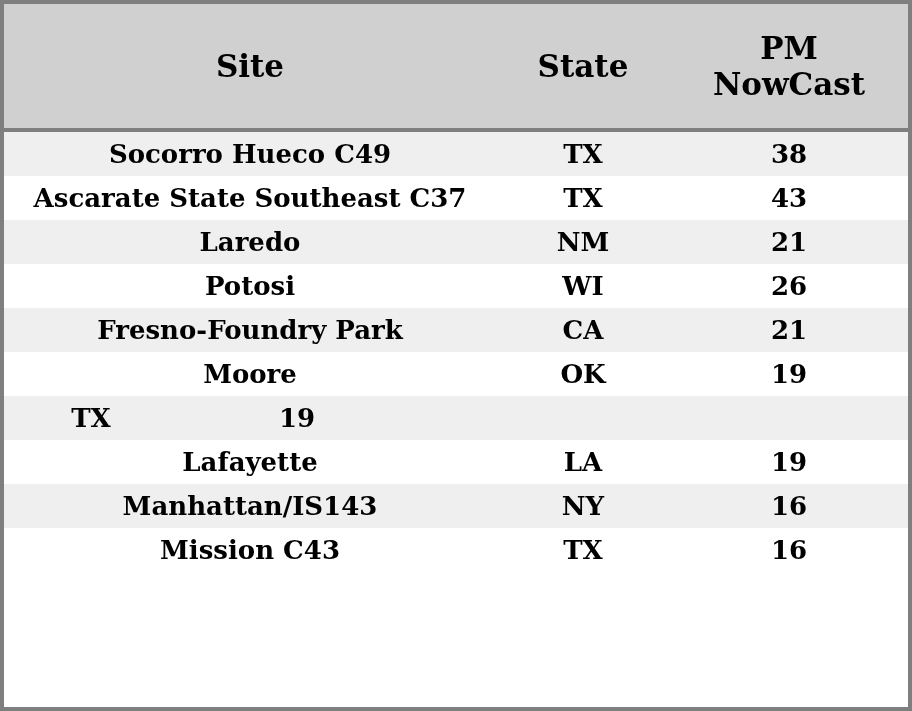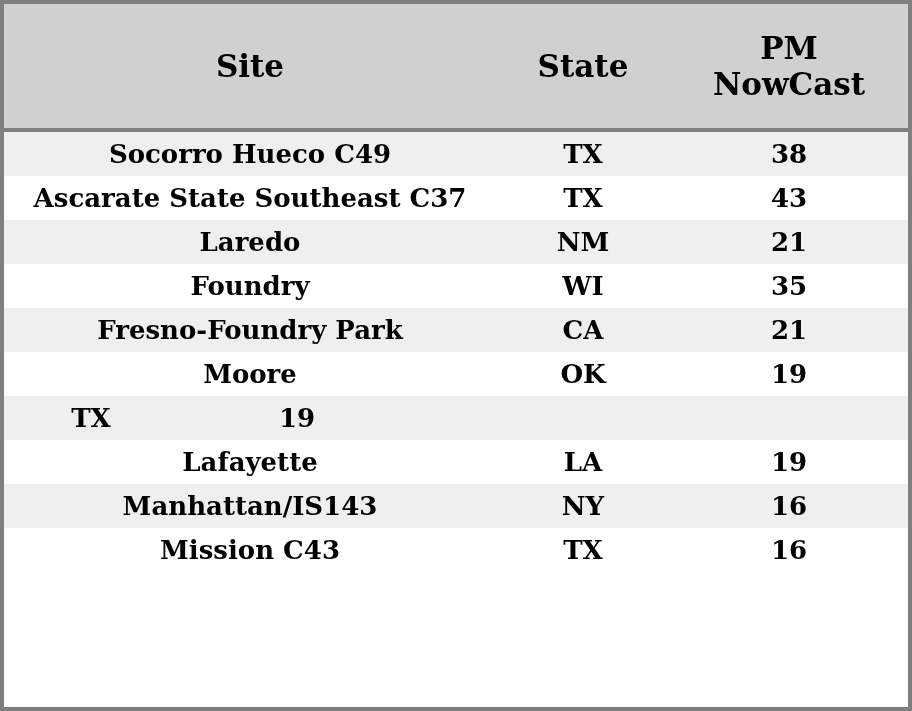--- a/index.html
+++ b/index.html
@@ -70,23 +70,23 @@
     <div class="col-pm">43</div>
   </div>
 
   <div class="trow">
     <div class="col-site">Laredo</div>
     <div class="col-state">NM</div>
     <div class="col-pm">21</div>
   </div>
 
   <div class="trow">
-    <div class="col-site">Foundry</div>
+    <div class="col-site">Potosi</div>
     <div class="col-state">WI</div>
-    <div class="col-pm">35</div>
+    <div class="col-pm">26</div>
   </div>
 
   <div class="trow">
     <div class="col-site">Fresno-Foundry Park</div>
     <div class="col-state">CA</div>
     <div class="col-pm">21</div>
   </div>
 
   <div class="trow">
     <div class="col-site">Moore</div>

